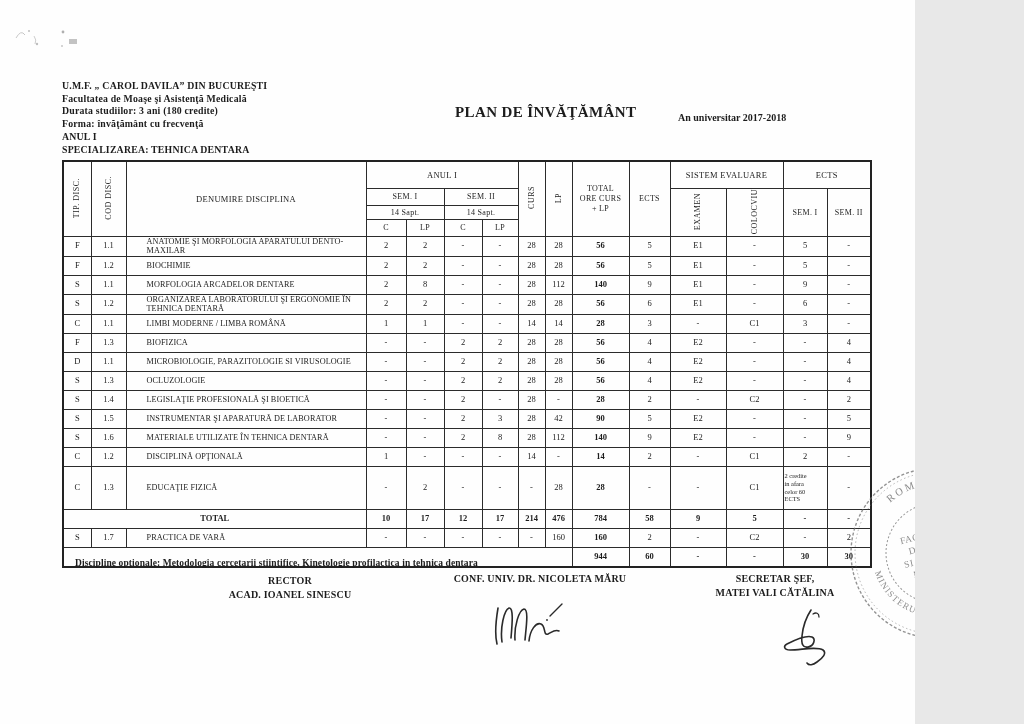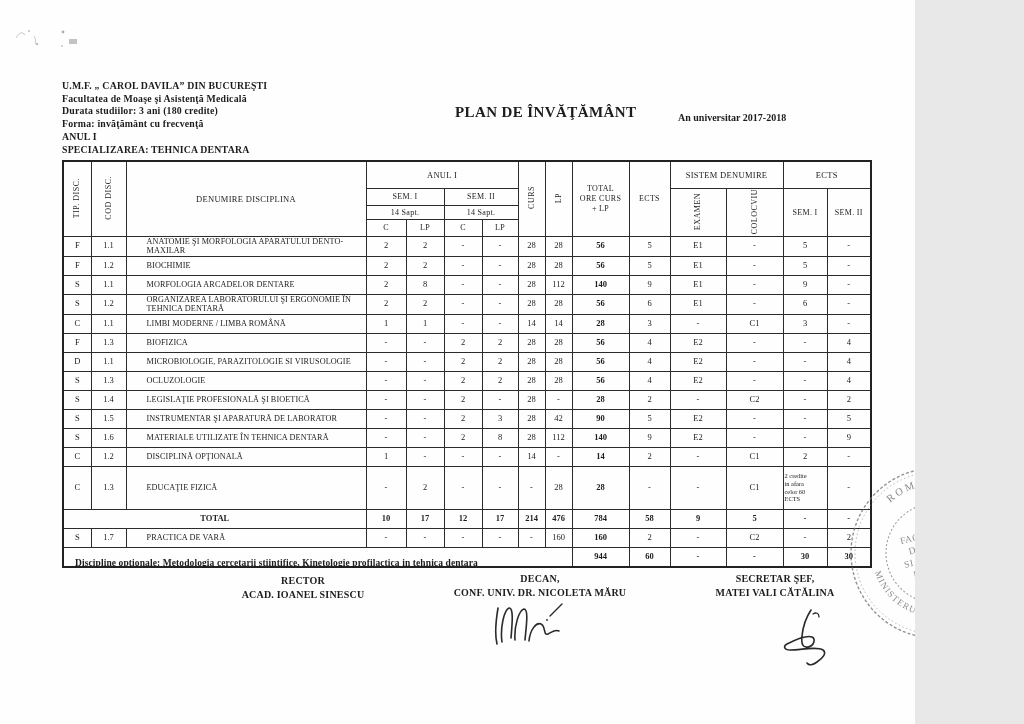--- a/index.html
+++ b/index.html
@@ -26,21 +26,21 @@
   .curriculum td.name{text-align:left;padding-left:20px;font-size:8.2px;letter-spacing:.1px;}
   .curriculum td.b{font-weight:bold;}
   .curriculum td.note{font-size:6.4px;text-align:left;white-space:pre-line;line-height:1.2;padding:1px 1px;}
   .curriculum tr.tall td{height:40px;}
   .curriculum td.open{border-left:none;border-bottom:none;background:transparent;}
   .curriculum tr.total-row td{font-weight:bold;}
 
   
   .optional-note{position:absolute;left:63px;top:558px;font-weight:bold;font-size:9.5px;letter-spacing:.1px;padding-left:12px;}
   .sig-block{position:absolute;text-align:center;font-weight:bold;font-size:10px;line-height:14px;letter-spacing:.2px;}
-  .sig-rector{left:188px;top:574px;width:230px;}
+  .sig-rector{left:175px;top:574px;width:230px;}
   .sig-decan{left:415px;top:572px;width:250px;}
   .sig-secretar{left:660px;top:572px;width:230px;}
   .sig-svg{position:absolute;}
 
   
   .stamp{position:absolute;left:841px;top:458px;opacity:.72;transform:rotate(-14deg);}
 
   .pencil{position:absolute;left:6px;top:22px;opacity:.55;}
   .speck{position:absolute;left:960px;top:651px;color:#8a8a8a;font-size:9px;}
 </style>
@@ -94,21 +94,21 @@
         <th rowspan="4" class="v"><span>TIP. DISC.</span></th>
         <th rowspan="4" class="v"><span>COD DISC.</span></th>
         <th rowspan="4" class="grp">DENUMIRE DISCIPLINA</th>
         <th colspan="4" class="grp">ANUL I</th>
         <th rowspan="4" class="v"><span>CURS</span></th>
         <th rowspan="4" class="v"><span>LP</span></th>
         <th rowspan="4" class="pre">TOTAL
 ORE CURS
 + LP</th>
         <th rowspan="4">ECTS</th>
-        <th colspan="2" class="grp">SISTEM DENUMIRE</th>
+        <th colspan="2" class="grp">SISTEM EVALUARE</th>
         <th colspan="2" class="grp">ECTS</th>
       </tr>
       <tr>
         <th colspan="2">SEM. I</th>
         <th colspan="2">SEM. II</th>
         <th rowspan="3" class="v"><span>EXAMEN</span></th>
         <th rowspan="3" class="v"><span>COLOCVIU</span></th>
         <th rowspan="3">SEM. I</th>
         <th rowspan="3">SEM. II</th>
       </tr>
@@ -392,21 +392,20 @@
       </tbody>
   </table>
 
   <div class="optional-note">Discipline opţionale: Metodologia cercetarii stiintifice, Kinetologie profilactica in tehnica dentara</div>
 
   <div class="sig-block sig-rector">
     <div>RECTOR</div>
     <div>ACAD. IOANEL SINESCU</div>
   </div>
   <div class="sig-block sig-decan">
-    <div>DECAN,</div>
     <div>CONF. UNIV. DR. NICOLETA MĂRU</div>
   </div>
   <div class="sig-block sig-secretar">
     <div>SECRETAR ŞEF,</div>
     <div>MATEI VALI CĂTĂLINA</div>
   </div>
 
   <svg class="sig-svg" style="left:488px;top:598px" width="90" height="56" viewBox="0 0 90 56">
     <path d="M10,10 C8,22 7,38 9,46 M14,44 C12,30 16,12 21,10 C26,9 24,28 23,40 M27,42 C26,28 31,12 36,11 C41,11 38,30 37,42 M41,43 C42,32 48,24 53,26 C58,28 55,38 60,36 C64,34 67,31 71,33" stroke="#2a2a2a" stroke-width="1.6" fill="none" stroke-linecap="round"></path>
     <path d="M62,18 L74,6" stroke="#2a2a2a" stroke-width="1.4" fill="none" stroke-linecap="round"></path>

